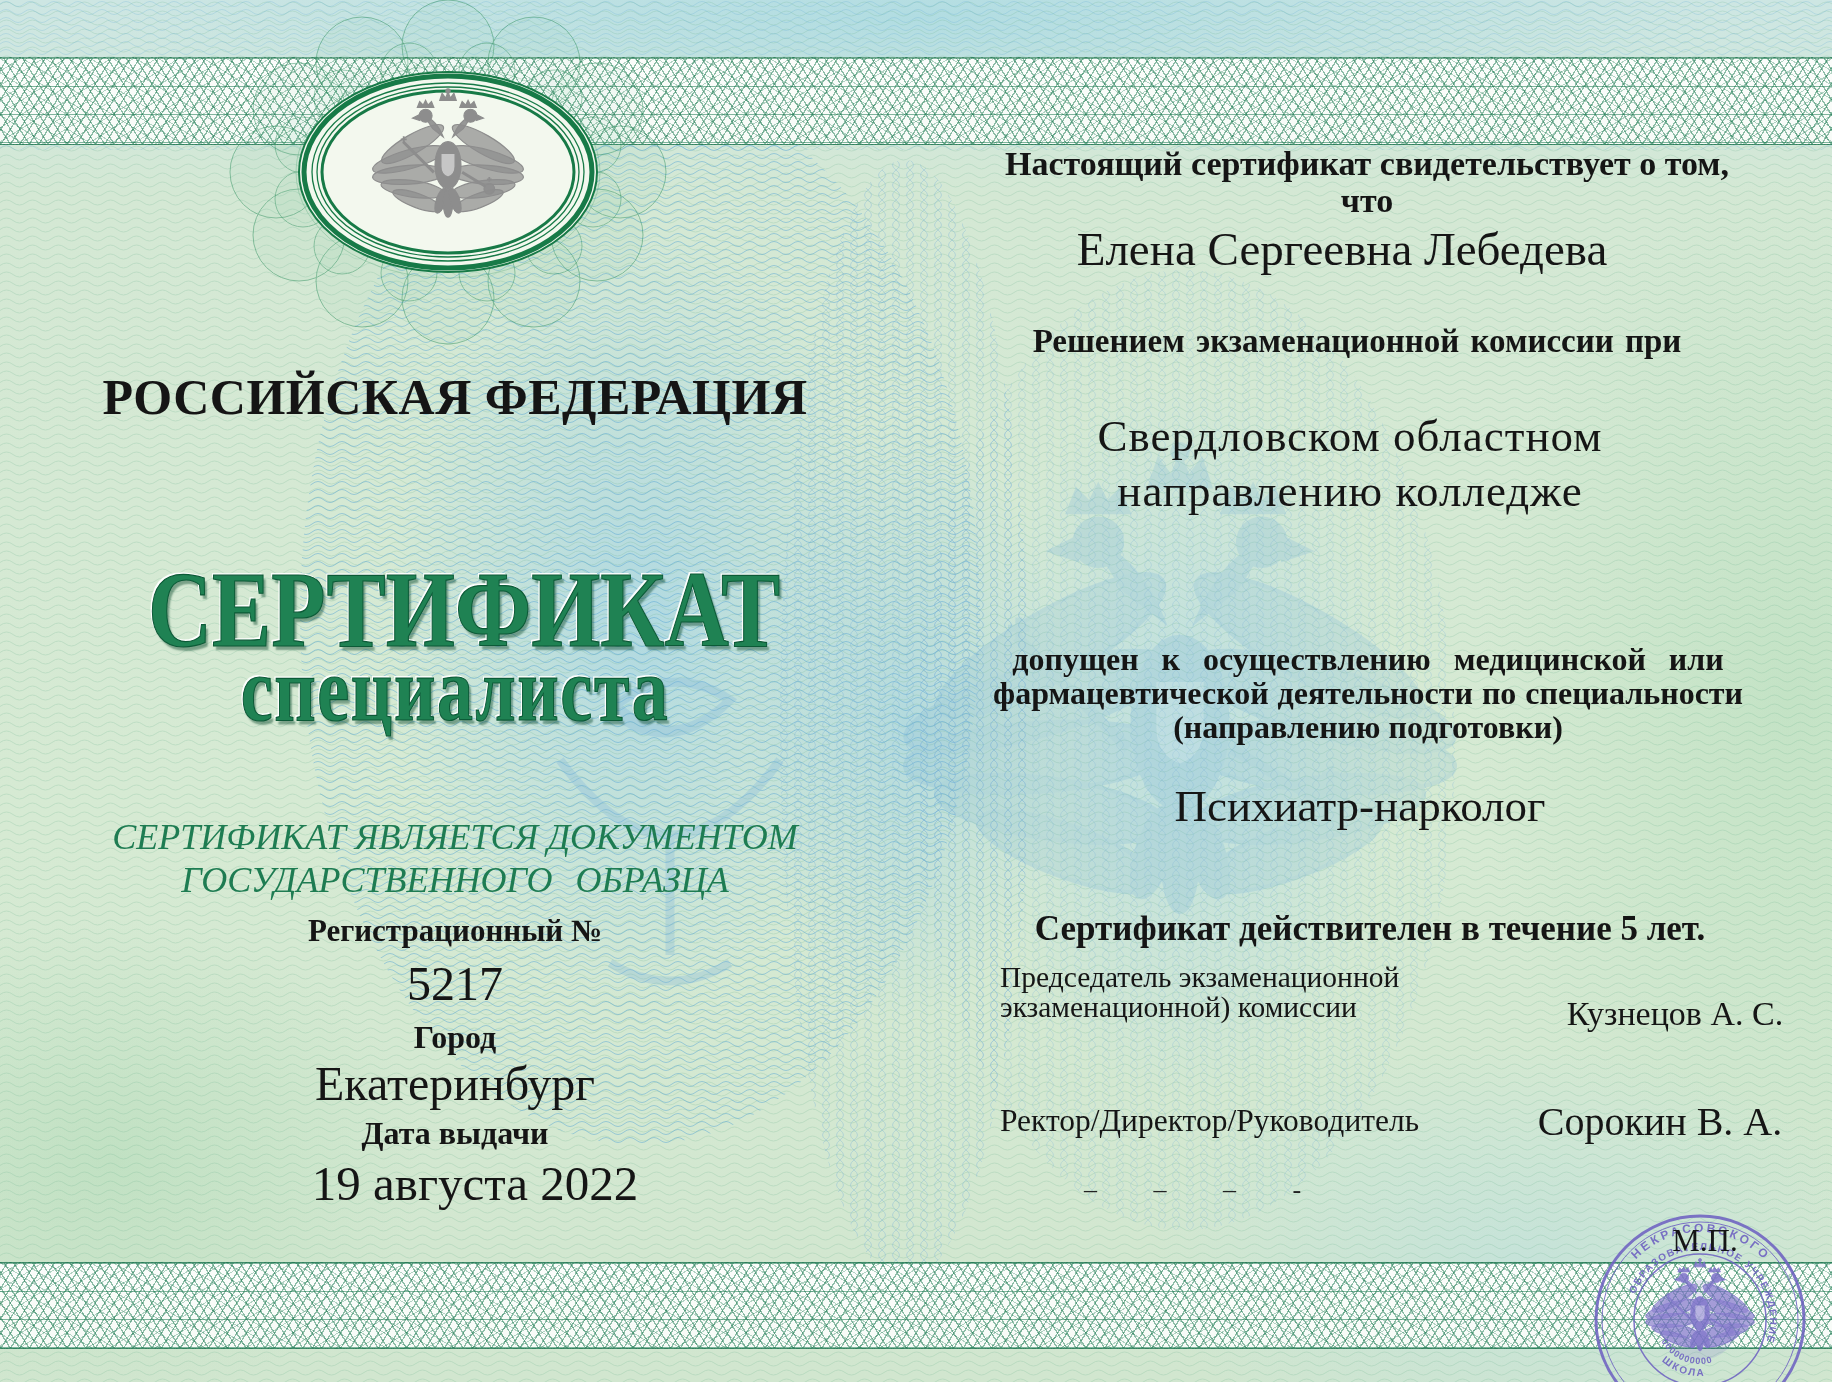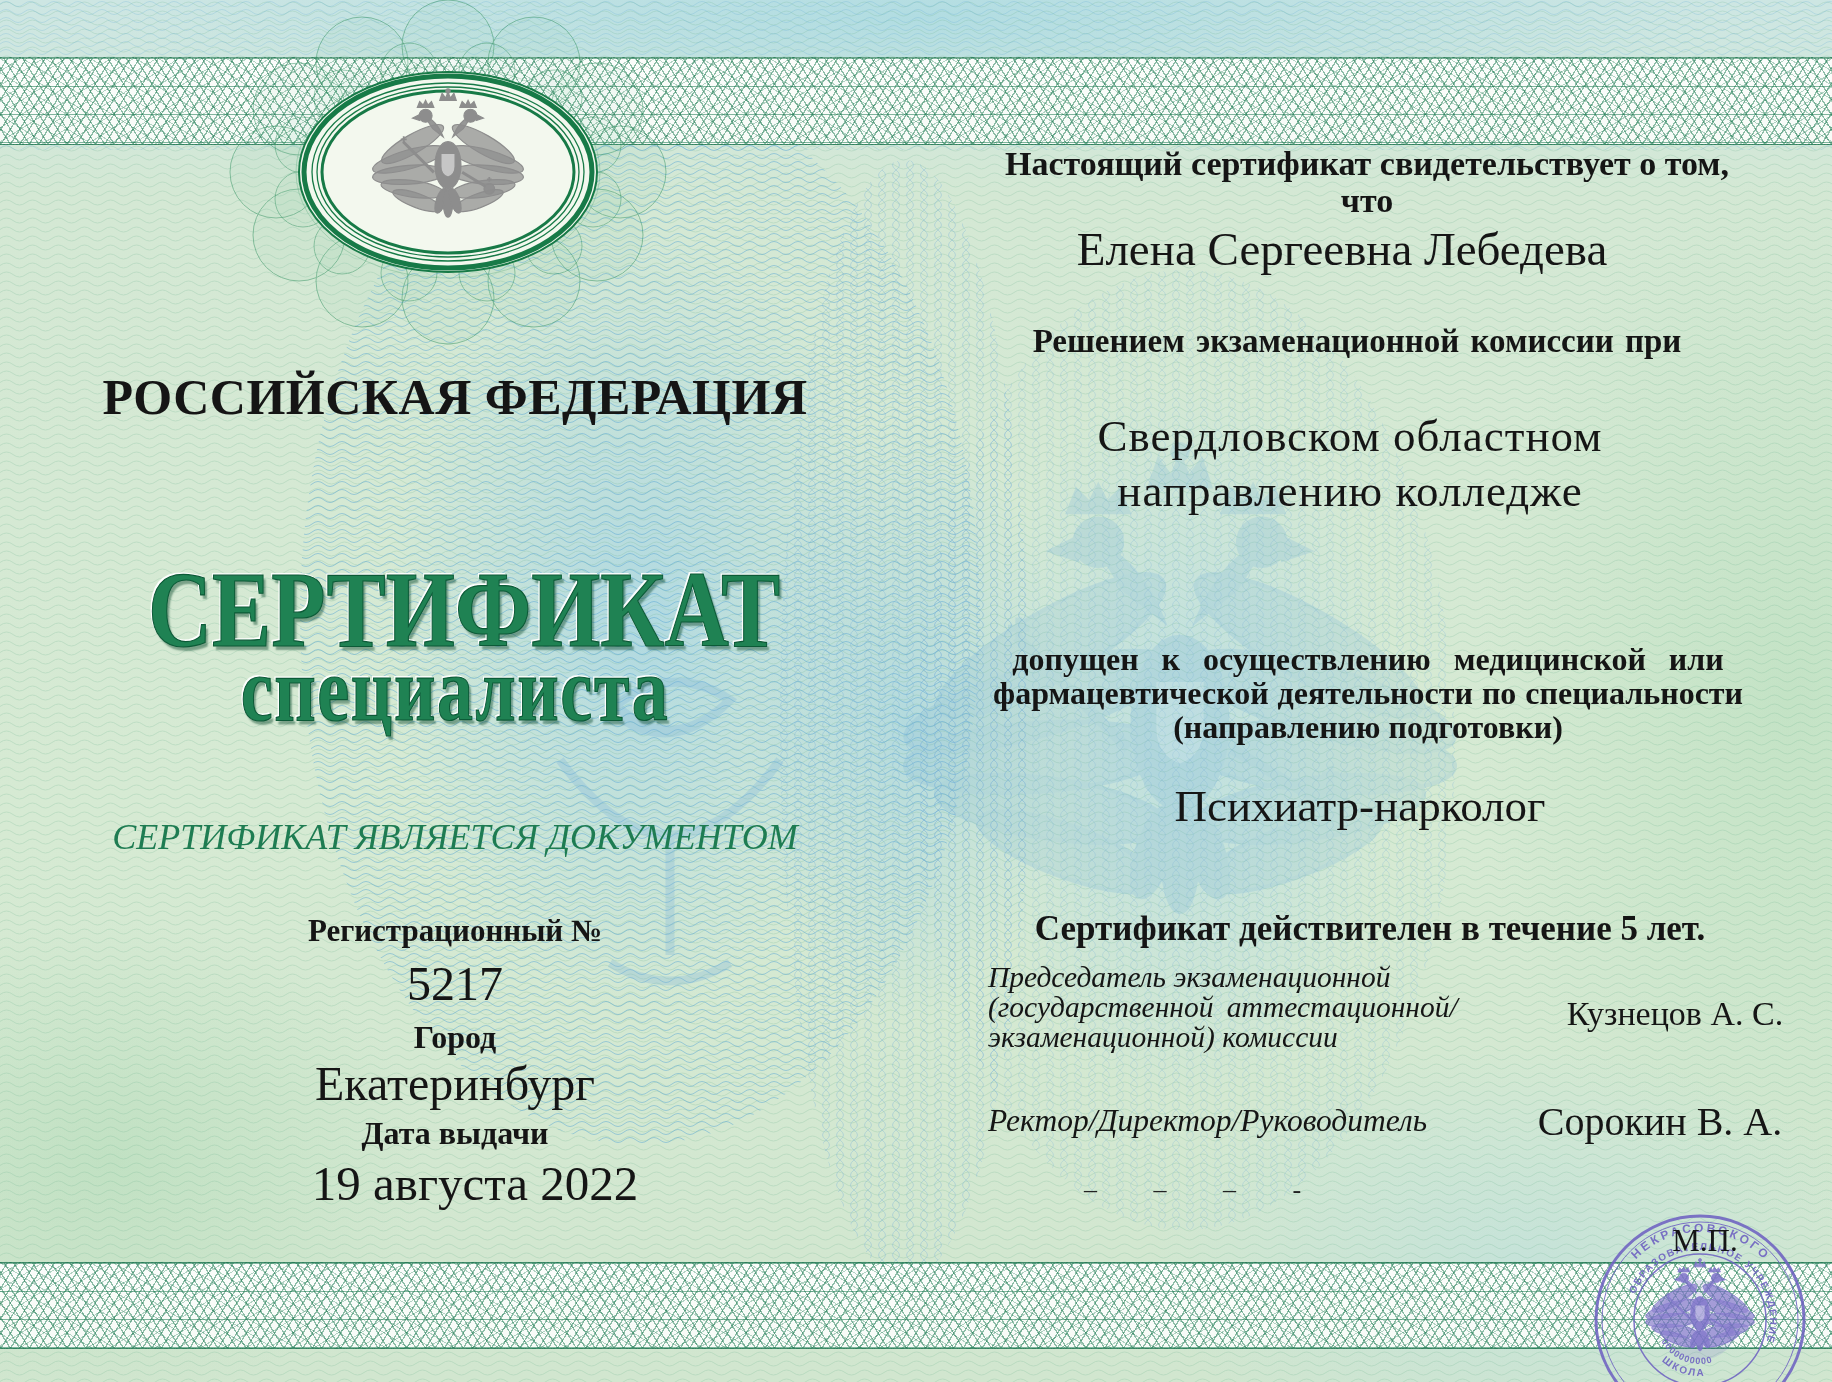--- a/index.html
+++ b/index.html
@@ -39,21 +39,21 @@
   }
   .band-top{top:57px;}
   .band-bottom{top:1262px;height:85px;}
 
   .texture{left:0;top:0;z-index:1;}
   .rosette{z-index:3;}
   .seal-svg{z-index:3;}
   .txt{z-index:4;line-height:1.08;}
 
   .bold{font-weight:bold;}
-  .italic{font-style:italic;}
+  .italic{margin-left:12px;}
   .green{color:#1e7c52;font-style:italic;}
   .engraved{
     font-weight:bold;color:#1f8253;white-space:nowrap;
     -webkit-text-stroke:1.2px #0c5a37;
     text-shadow:-2px -2px 0 rgba(255,255,255,.92),-1px -1px 0 rgba(255,255,255,.92),3px 4px 2px rgba(8,72,42,.45);
   }
 </style>
 </head>
 <body>
 
@@ -172,20 +172,21 @@
     <use href="#eagleShape" transform="translate(235,170) scale(1.18)" color="#8d8d8d"></use>
   </svg>
 
   <div class="abs txt ctr bold" style="left:85px;top:370px;width:740px;font-size:50px;letter-spacing:.5px">РОССИЙСКАЯ ФЕДЕРАЦИЯ</div>
 
   <div class="abs txt ctr engraved" style="left:85px;top:557px;width:740px;font-size:107px;transform:scaleX(.83);line-height:1">СЕРТИФИКАТ</div>
 
   <div class="abs txt ctr engraved" style="left:85px;top:645px;width:740px;font-size:90px;transform:scaleX(.80);line-height:1;letter-spacing:2px">специалиста</div>
 
   <div class="abs txt ctr green" style="left:85px;top:818px;width:740px;font-size:36px">СЕРТИФИКАТ ЯВЛЯЕТСЯ ДОКУМЕНТОМ</div>
+  <div class="abs txt ctr green" style="left:85px;top:861px;width:740px;font-size:36px;word-spacing:14px">ГОСУДАРСТВЕННОГО ОБРАЗЦА</div>
 
   <div class="abs txt ctr bold" style="left:85px;top:914px;width:740px;font-size:31px">Регистрационный №</div>
   <div class="abs txt ctr" style="left:85px;top:958px;width:740px;font-size:48px">5217</div>
 
   <div class="abs txt ctr bold" style="left:85px;top:1020px;width:740px;font-size:32px">Город</div>
   <div class="abs txt ctr" style="left:85px;top:1058px;width:740px;font-size:48px">Екатеринбург</div>
 
   <div class="abs txt ctr bold" style="left:85px;top:1116px;width:740px;font-size:32px">Дата выдачи</div>
   <div class="abs txt ctr" style="left:105px;top:1158px;width:740px;font-size:49px">19 августа 2022</div>
 
@@ -203,21 +204,20 @@
     <div style="word-spacing:1px">фармацевтической деятельности по специальности</div>
     <div>(направлению подготовки)</div>
   </div>
 
   <div class="abs txt ctr" style="left:990px;top:782px;width:740px;font-size:45px">Психиатр-нарколог</div>
 
   <div class="abs txt ctr bold" style="left:1000px;top:910px;width:740px;font-size:35px">Сертификат действителен в течение 5 лет.</div>
 
   <div class="abs txt italic" style="left:988px;top:962px;font-size:29.5px;line-height:30px">
     <div>Председатель экзаменационной</div>
-    <div style="word-spacing:6px">(государственной аттестационной/</div>
     <div>экзаменационной) комиссии</div>
   </div>
   <div class="abs txt ctr" style="left:1520px;top:996px;width:310px;font-size:34px">Кузнецов А. С.</div>
 
   <div class="abs txt italic" style="left:988px;top:1104px;font-size:31.5px">Ректор/Директор/Руководитель</div>
   <div class="abs txt ctr" style="left:1505px;top:1100px;width:310px;font-size:40px">Сорокин В. А.</div>
 
   <div class="abs txt" style="left:1084px;top:1176px;font-size:26px;word-spacing:50px;color:#222">– – – -</div>
 
   <svg class="abs seal-svg" style="left:1580px;top:1195px" width="240" height="187" viewBox="0 0 240 187">

